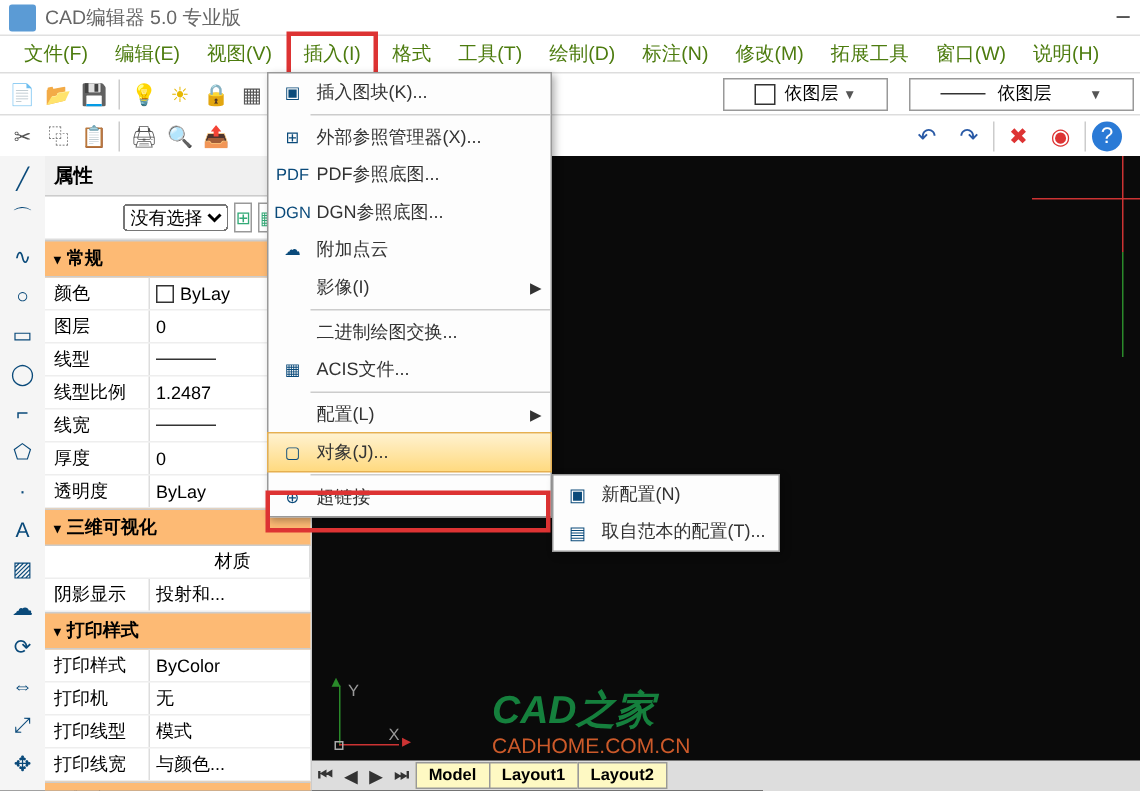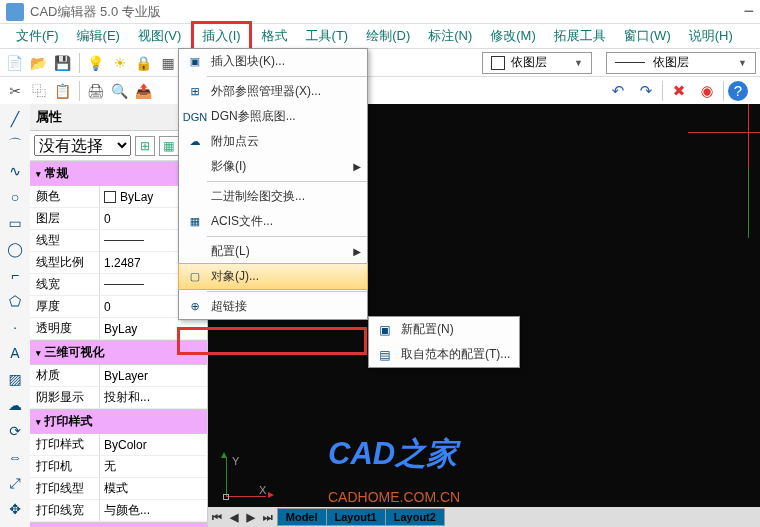--- a/index.html
+++ b/index.html
@@ -2,61 +2,61 @@
 <html><head>
 <meta charset="utf-8">
 <style>
 * { margin: 0; padding: 0; box-sizing: border-box; font-family: "Microsoft YaHei", Arial, sans-serif; }
 body { width: 760px; height: 527px; background: #fff; overflow: hidden; position: relative; font-size: 12px; }
 .titlebar { height: 24px; display: flex; align-items: center; padding: 0 6px; border-bottom: 1px solid #e0e0e0; }
 .titlebar .logo { width: 18px; height: 18px; background: #5b9bd5; border-radius: 2px; margin-right: 6px; }
 .titlebar .title { color: #666; font-size: 13px; }
 .titlebar .min { margin-left: auto; font-size: 18px; color: #555; }
 .menubar { height: 24px; display: flex; align-items: center; padding: 0 8px; gap: 2px; position: relative; }
-.menubar .item { padding: 3px 8px; color: #0f766e; font-size: 13px; cursor: pointer; }
+.menubar .item { padding: 3px 8px; color: #4d7c0f; font-size: 13px; cursor: pointer; }
 .menubar .item.hl { border: 3px solid #d33; }
 .toolbar1, .toolbar2 { height: 28px; display: flex; align-items: center; padding: 0 4px; gap: 2px; border-top: 1px solid #ddd; }
 .tbtn { width: 22px; height: 22px; display: inline-flex; align-items: center; justify-content: center; font-size: 14px; color: #555; border: 1px solid transparent; }
 .tsep { width: 1px; height: 20px; background: #ccc; margin: 0 3px; }
-.layerbox { height: 22px; border: 1px solid #999; display: flex; align-items: center; padding: 0 8px; min-width: 120px; background: #fff; }
+.layerbox { height: 22px; border: 1px solid #999; display: flex; align-items: center; padding: 0 20px; min-width: 120px; background: #fff; }
 .layerbox .swatch { width: 14px; height: 14px; border: 1px solid #333; margin-right: 6px; }
 .layerbox .lbl { font-size: 12px; flex: 1; }
 .layerbox .arrow { font-size: 9px; color: #555; }
 .main { display: flex; height: calc(527px - 24px - 24px - 28px - 28px); }
 .lefttools { width: 30px; background: #f5f5f5; display: flex; flex-direction: column; align-items: center; padding-top: 4px; gap: 4px; }
 .lefttools .tl { width: 22px; height: 22px; display: flex; align-items: center; justify-content: center; color: #0a4a7a; font-size: 14px; }
 .proppanel { width: 178px; background: #fff; border-right: 1px solid #ccc; display: flex; flex-direction: column; }
 .proppanel .hdr { background: #f0f0f0; padding: 4px 6px; font-weight: bold; font-size: 13px; border-bottom: 1px solid #ccc; }
 .proppanel .selrow { display: flex; align-items: center; padding: 4px; gap: 4px; border-bottom: 1px solid #ddd; }
-.proppanel .selrow select { flex: 1; font-size: 16px; }
+.proppanel .selrow select { flex: 1; font-size: 12px; margin-left: 48px; }
 .proppanel .selrow .ib { width: 20px; height: 20px; border: 1px solid #999; display: flex; align-items: center; justify-content: center; color: #3a7; }
-.proppanel .cat { background: #f0abfc; padding: 3px 6px; font-weight: bold; font-size: 12px; border-top: 1px solid #ccc; border-bottom: 1px solid #ccc; display: flex; align-items: center; }
+.proppanel .cat { background: #fdba74; padding: 3px 6px; font-weight: bold; font-size: 12px; border-top: 1px solid #ccc; border-bottom: 1px solid #ccc; display: flex; align-items: center; }
 .proppanel .cat::before { content: "▾"; margin-right: 4px; font-size: 9px; }
 .proppanel .row { display: flex; font-size: 12px; border-bottom: 1px solid #eee; justify-content: flex-end; }
 .proppanel .row .k { width: 70px; padding: 2px 6px; border-right: 1px solid #ddd; }
 .proppanel .row .v { flex: 1; padding: 2px 4px; display: flex; align-items: center; }
 .proppanel .row .sw { width: 12px; height: 12px; border: 1px solid #333; margin-right: 4px; background: #fff; }
 .proppanel .row .dd { margin-left: auto; font-size: 9px; color: #666; }
 .canvas { flex: 1; background: #0a0a0a; position: relative; overflow: hidden; }
 .canvas .crosshair-v { position: absolute; left: 540px; top: 0; width: 1px; height: 64px; background: #cc3333; }
 .canvas .crosshair-v2 { position: absolute; left: 540px; top: 64px; width: 1px; height: 70px; background: #2a8a2a; }
 .canvas .crosshair-h { position: absolute; left: 480px; top: 28px; width: 120px; height: 1px; background: #cc3333; }
-.canvas .wm { position: absolute; left: 120px; bottom: 52px; color: #3b82f6; font-size: 31px; font-weight: bold; font-style: italic; }
+.canvas .wm { position: absolute; left: 120px; bottom: 36px; color: #15803d; font-size: 26px; font-weight: bold; font-style: italic; }
 .canvas .wm2 { position: absolute; left: 120px; bottom: 22px; color: #cc5a2a; font-size: 14px; }
 .canvas .ucs { position: absolute; left: 6px; bottom: 30px; }
 .canvas .ucs .yax { position: absolute; left: 12px; bottom: 0; width: 1px; height: 40px; background: #2a8a2a; }
 .canvas .ucs .yax::after { content: "▴"; position: absolute; top: -10px; left: -5px; color: #2a8a2a; }
 .canvas .ucs .xax { position: absolute; left: 12px; bottom: 0; width: 40px; height: 1px; background: #cc3333; }
 .canvas .ucs .xax::after { content: "▸"; position: absolute; right: -8px; top: -9px; color: #cc3333; }
 .canvas .ucs .ylbl { position: absolute; left: 18px; bottom: 30px; color: #9a9a9a; font-size: 11px; }
 .canvas .ucs .xlbl { position: absolute; left: 45px; bottom: 1px; color: #9a9a9a; font-size: 11px; }
 .canvas .ucs .box { position: absolute; left: 9px; bottom: -3px; width: 6px; height: 6px; border: 1px solid #aaa; }
 .canvas .tabs { position: absolute; left: 0; bottom: 0; right: 0; height: 20px; background: #ddd; display: flex; align-items: center; font-size: 11px; }
 .canvas .tabs .navb { padding: 0 4px; color: #333; font-weight: bold; }
-.canvas .tabs .tab { padding: 2px 8px; border: 1px solid #999; background: #0369a1; margin-right: -1px; font-weight: bold; }
+.canvas .tabs .tab { padding: 2px 8px; border: 1px solid #999; background: #fef9c3; margin-right: -1px; font-weight: bold; }
 .dropdown { position: absolute; left: 178px; top: 48px; width: 190px; background: #fdfdfd; border: 1px solid #999; box-shadow: 2px 2px 5px rgba(0,0,0,0.3); z-index: 100; }
 .dropdown .mi { display: flex; align-items: center; padding: 4px 6px; font-size: 12px; color: #333; }
 .dropdown .mi .ic { width: 20px; height: 16px; display: flex; align-items: center; justify-content: center; margin-right: 6px; color: #0a4a7a; font-size: 11px; }
 .dropdown .mi .arw { margin-left: auto; font-size: 10px; }
 .dropdown .msep { height: 1px; background: #ccc; margin: 2px 0 2px 28px; }
 .dropdown .mi.hover { background: linear-gradient(#fff2d0, #ffda80); border: 1px solid #e6b050; margin: -1px; padding: 4px 6px; }
 .dropdown .hlbox { position: absolute; left: -2px; top: 278px; width: 190px; height: 28px; border: 3px solid #d33; pointer-events: none; }
 .submenu { position: absolute; left: 368px; top: 316px; width: 152px; background: #fdfdfd; border: 1px solid #999; box-shadow: 2px 2px 5px rgba(0,0,0,0.3); z-index: 100; }
 .submenu .mi { display: flex; align-items: center; padding: 4px 6px; font-size: 12px; color: #333; }
 .submenu .mi .ic { width: 20px; height: 16px; display: flex; align-items: center; justify-content: center; margin-right: 6px; color: #0a4a7a; }
@@ -195,21 +195,20 @@
       </div>
     <div class="row">
         <span class="k">透明度</span>
         <span class="v">ByLay</span>
       </div>
     <div class="cat">
         <span>三维可视化</span>
       </div>
     <div class="row">
         <span class="k">材质</span>
-        <span class="v">ByLayer</span>
       </div>
     <div class="row">
         <span class="k">阴影显示</span>
         <span class="v">投射和...</span>
       </div>
     <div class="cat">
         <span>打印样式</span>
       </div>
     <div class="row">
         <span class="k">打印样式</span>
@@ -262,20 +261,24 @@
   <div class="mi">
       <span class="ic">▣</span>
       <span>插入图块(K)...</span>
     </div>
   <div class="msep"></div>
   <div class="mi">
       <span class="ic">⊞</span>
       <span>外部参照管理器(X)...</span>
     </div>
   <div class="mi">
+      <span class="ic">PDF</span>
+      <span>PDF参照底图...</span>
+    </div>
+  <div class="mi">
       <span class="ic">DGN</span>
       <span>DGN参照底图...</span>
     </div>
   <div class="mi">
       <span class="ic">☁</span>
       <span>附加点云</span>
     </div>
   <div class="mi">
       <span class="ic"></span>
       <span>影像(I)</span>

